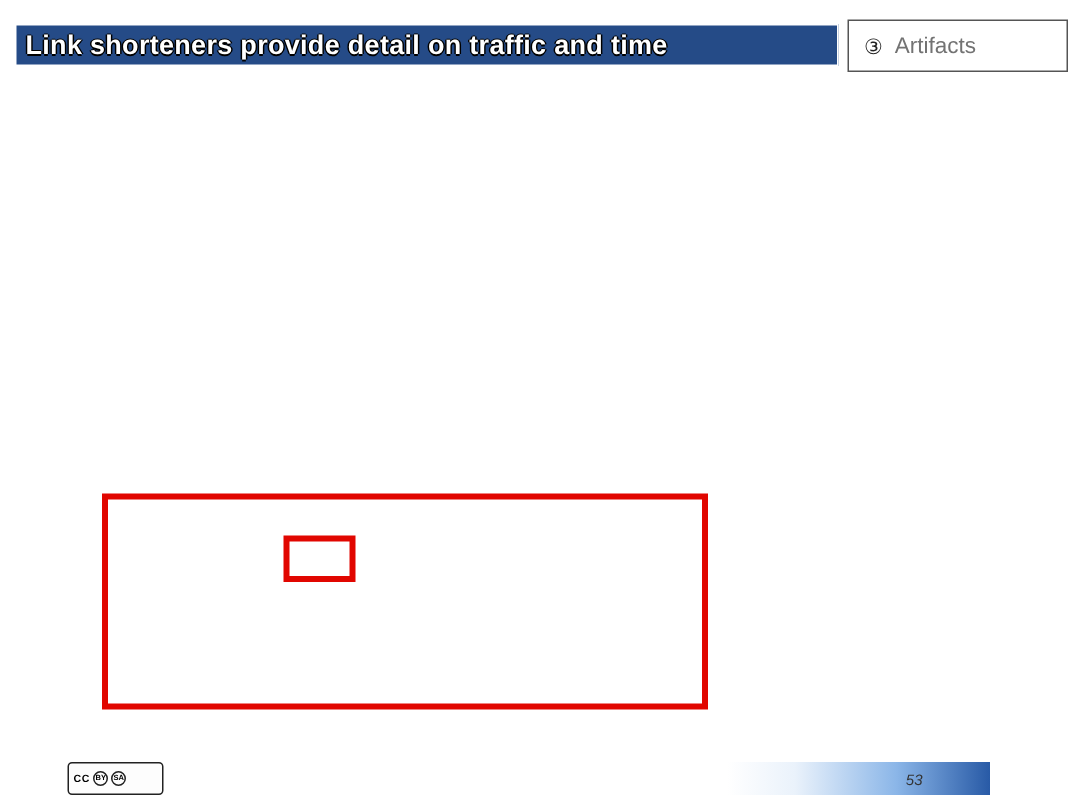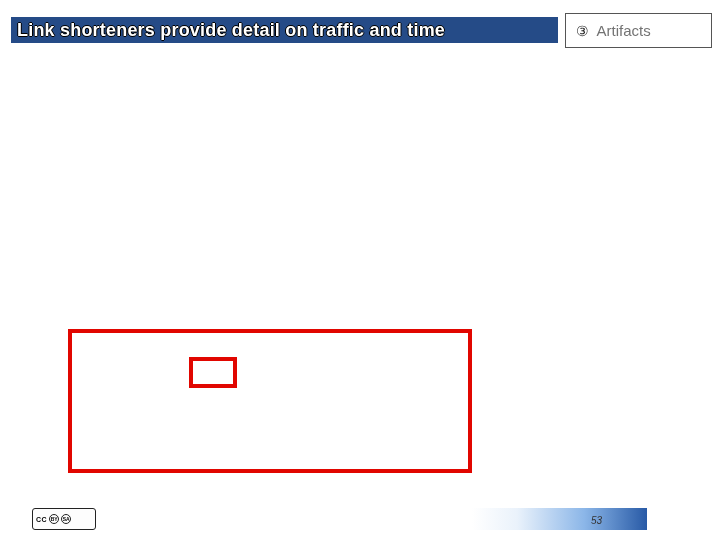--- a/index.html
+++ b/index.html
@@ -53,21 +53,21 @@
   .redbox-inner {
     position: absolute;
     left: 189px; top: 357px;
     width: 48px; height: 31px;
     border: 4px solid #e10600;
     background: transparent;
   }
 
   .footer {
     position: absolute;
-    left: 0; bottom: 0;
+    left: 13px; bottom: 0;
     width: 624px; height: 40px;
   }
   .cc-badge {
     position: absolute;
     left: 32px; bottom: 10px;
     width: 64px; height: 22px;
     border: 1px solid #222;
     border-radius: 3px;
     display: flex; align-items: center;
     padding: 0 3px;

